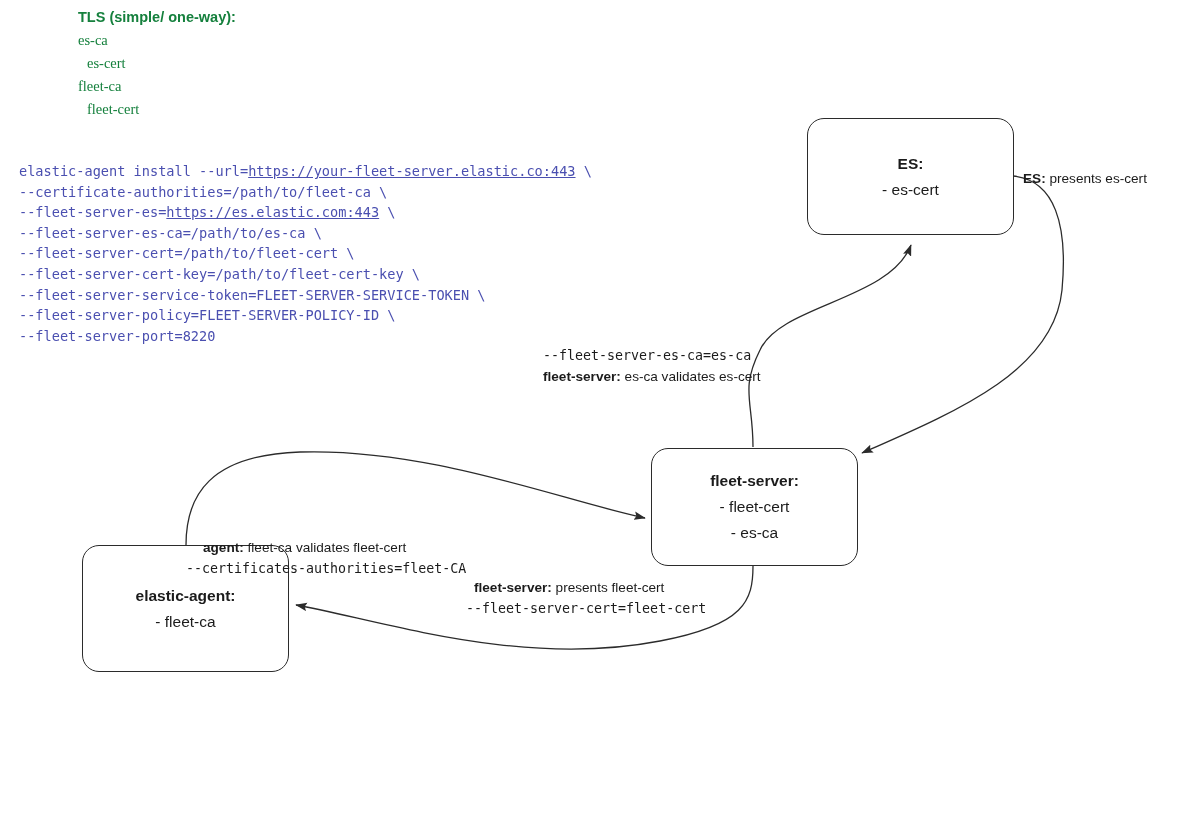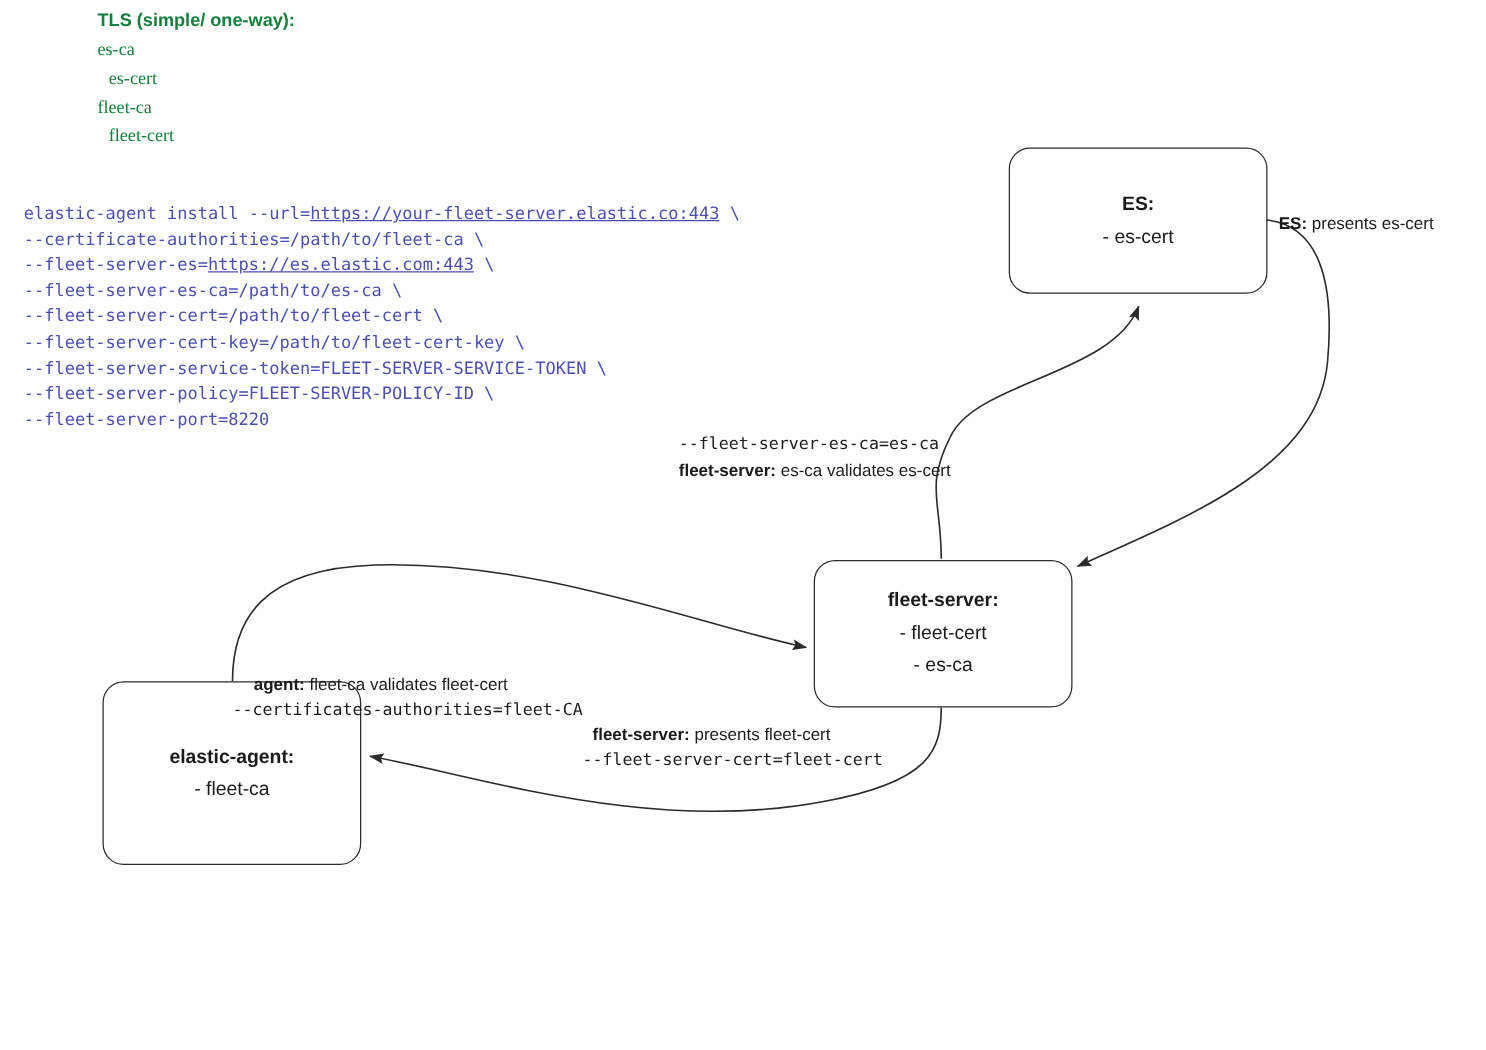--- a/index.html
+++ b/index.html
@@ -68,21 +68,21 @@
     color: #1b1b1b;
   }
   .node-title {
     font-weight: bold;
     font-size: 15.5px;
   }
   .node-line { font-size: 15.5px; }
 
   #node-es        { left: 807px;  top: 118px; width: 207px; height: 117px; }
   #node-fleet     { left: 651px;  top: 448px; width: 207px; height: 118px; }
-  #node-agent     { left: 82px;   top: 545px; width: 207px; height: 147px; }
+  #node-agent     { left: 82px;   top: 545px; width: 207px; height: 127px; }
 
   
   .edge-label {
     position: absolute;
     font-size: 13.6px;
     line-height: 21px;
     color: #1b1b1b;
     white-space: nowrap;
   }
   .edge-label b { font-weight: bold; }

